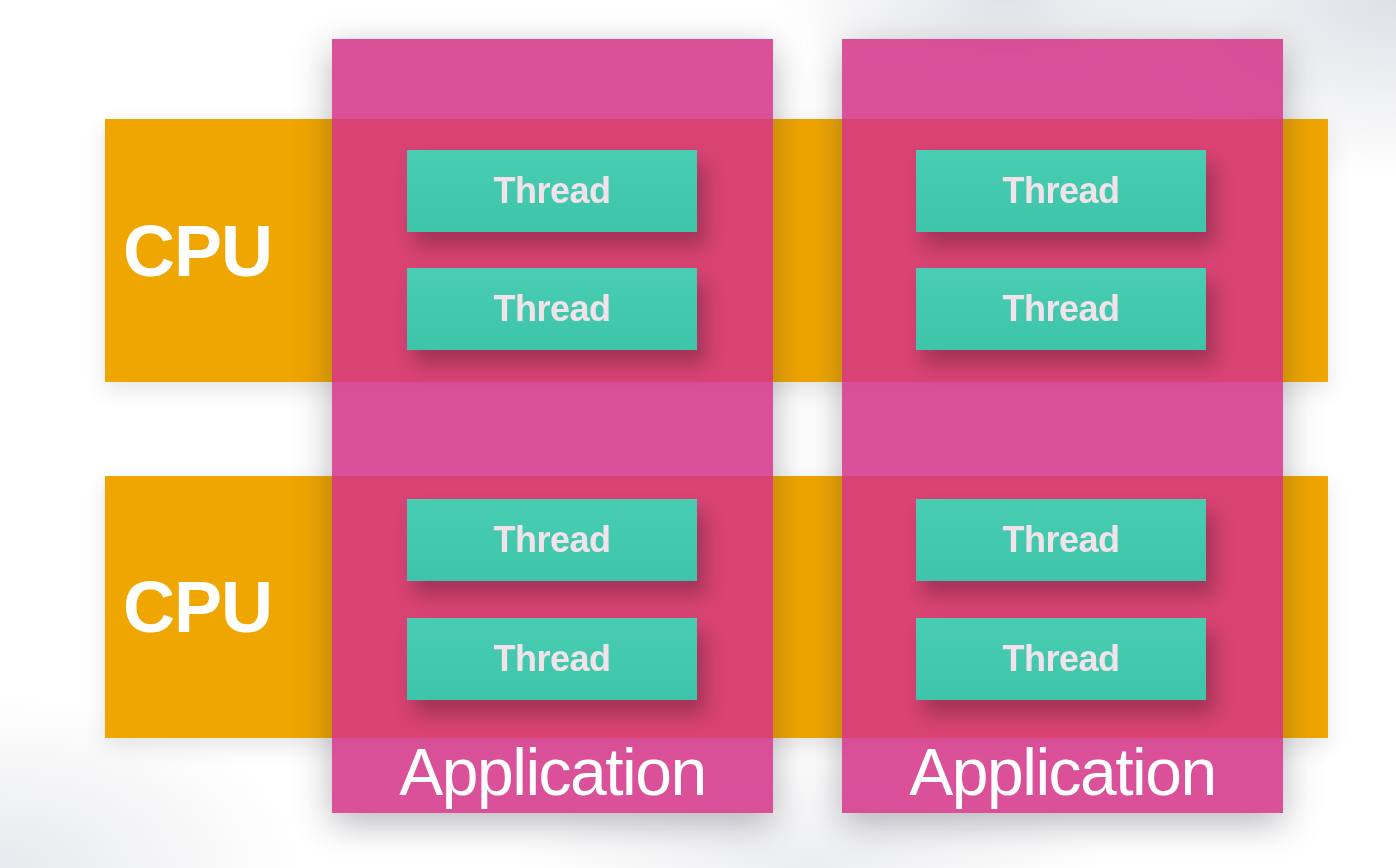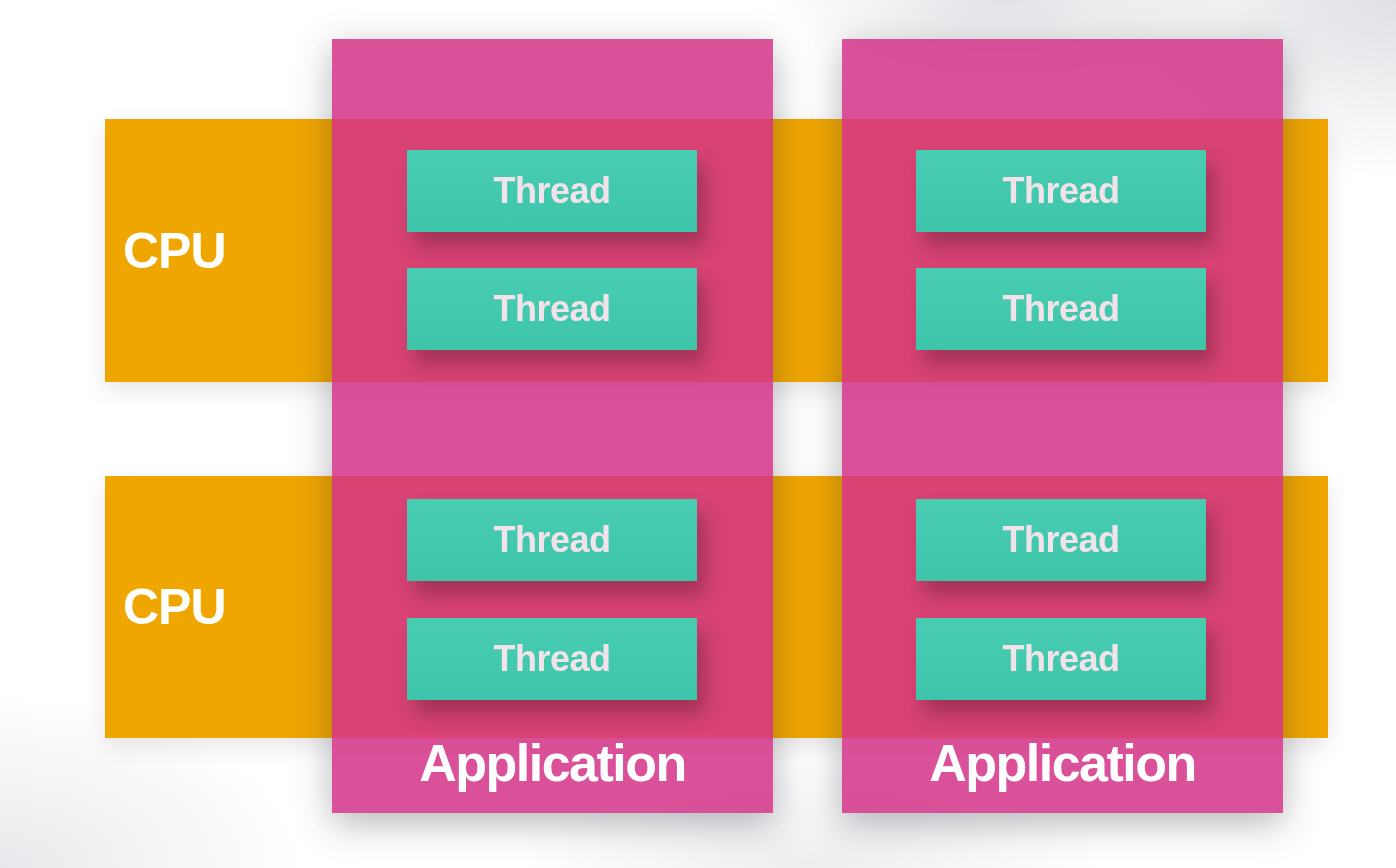--- a/index.html
+++ b/index.html
@@ -40,46 +40,46 @@
     z-index: 1;
   }
   .cpu-bar-1 { top: 119px; }
   .cpu-bar-2 { top: 476px; height: 262px; }
   .cpu-label {
     position: absolute;
     left: 18px;
     top: 50%;
     transform: translateY(-50%);
     font-weight: bold;
-    font-size: 50px;
+    font-size: 72px;
     line-height: 1;
     letter-spacing: -1px;
     color: var(--label, #ffffff);
   }
 
   
   .app-col {
     position: absolute;
     top: 39px;
     width: 441px;
     height: 774px;
     background: var(--app, rgba(211,49,135,0.85));
     box-shadow: 0 10px 34px rgba(45,45,60,0.35);
     z-index: 2;
   }
   .app-col-1 { left: 332px; }
   .app-col-2 { left: 842px; }
   .app-label {
     position: absolute;
-    bottom: 24px;
+    bottom: 8px;
     left: 0;
     width: 100%;
     text-align: center;
-    font-weight: bold;
-    font-size: 52px;
+    font-weight: normal;
+    font-size: 66px;
     line-height: 1;
     letter-spacing: -1.5px;
     color: var(--label, #ffffff);
   }
 
   
   .thread {
     position: absolute;
     left: 75px;
     width: 290px;

